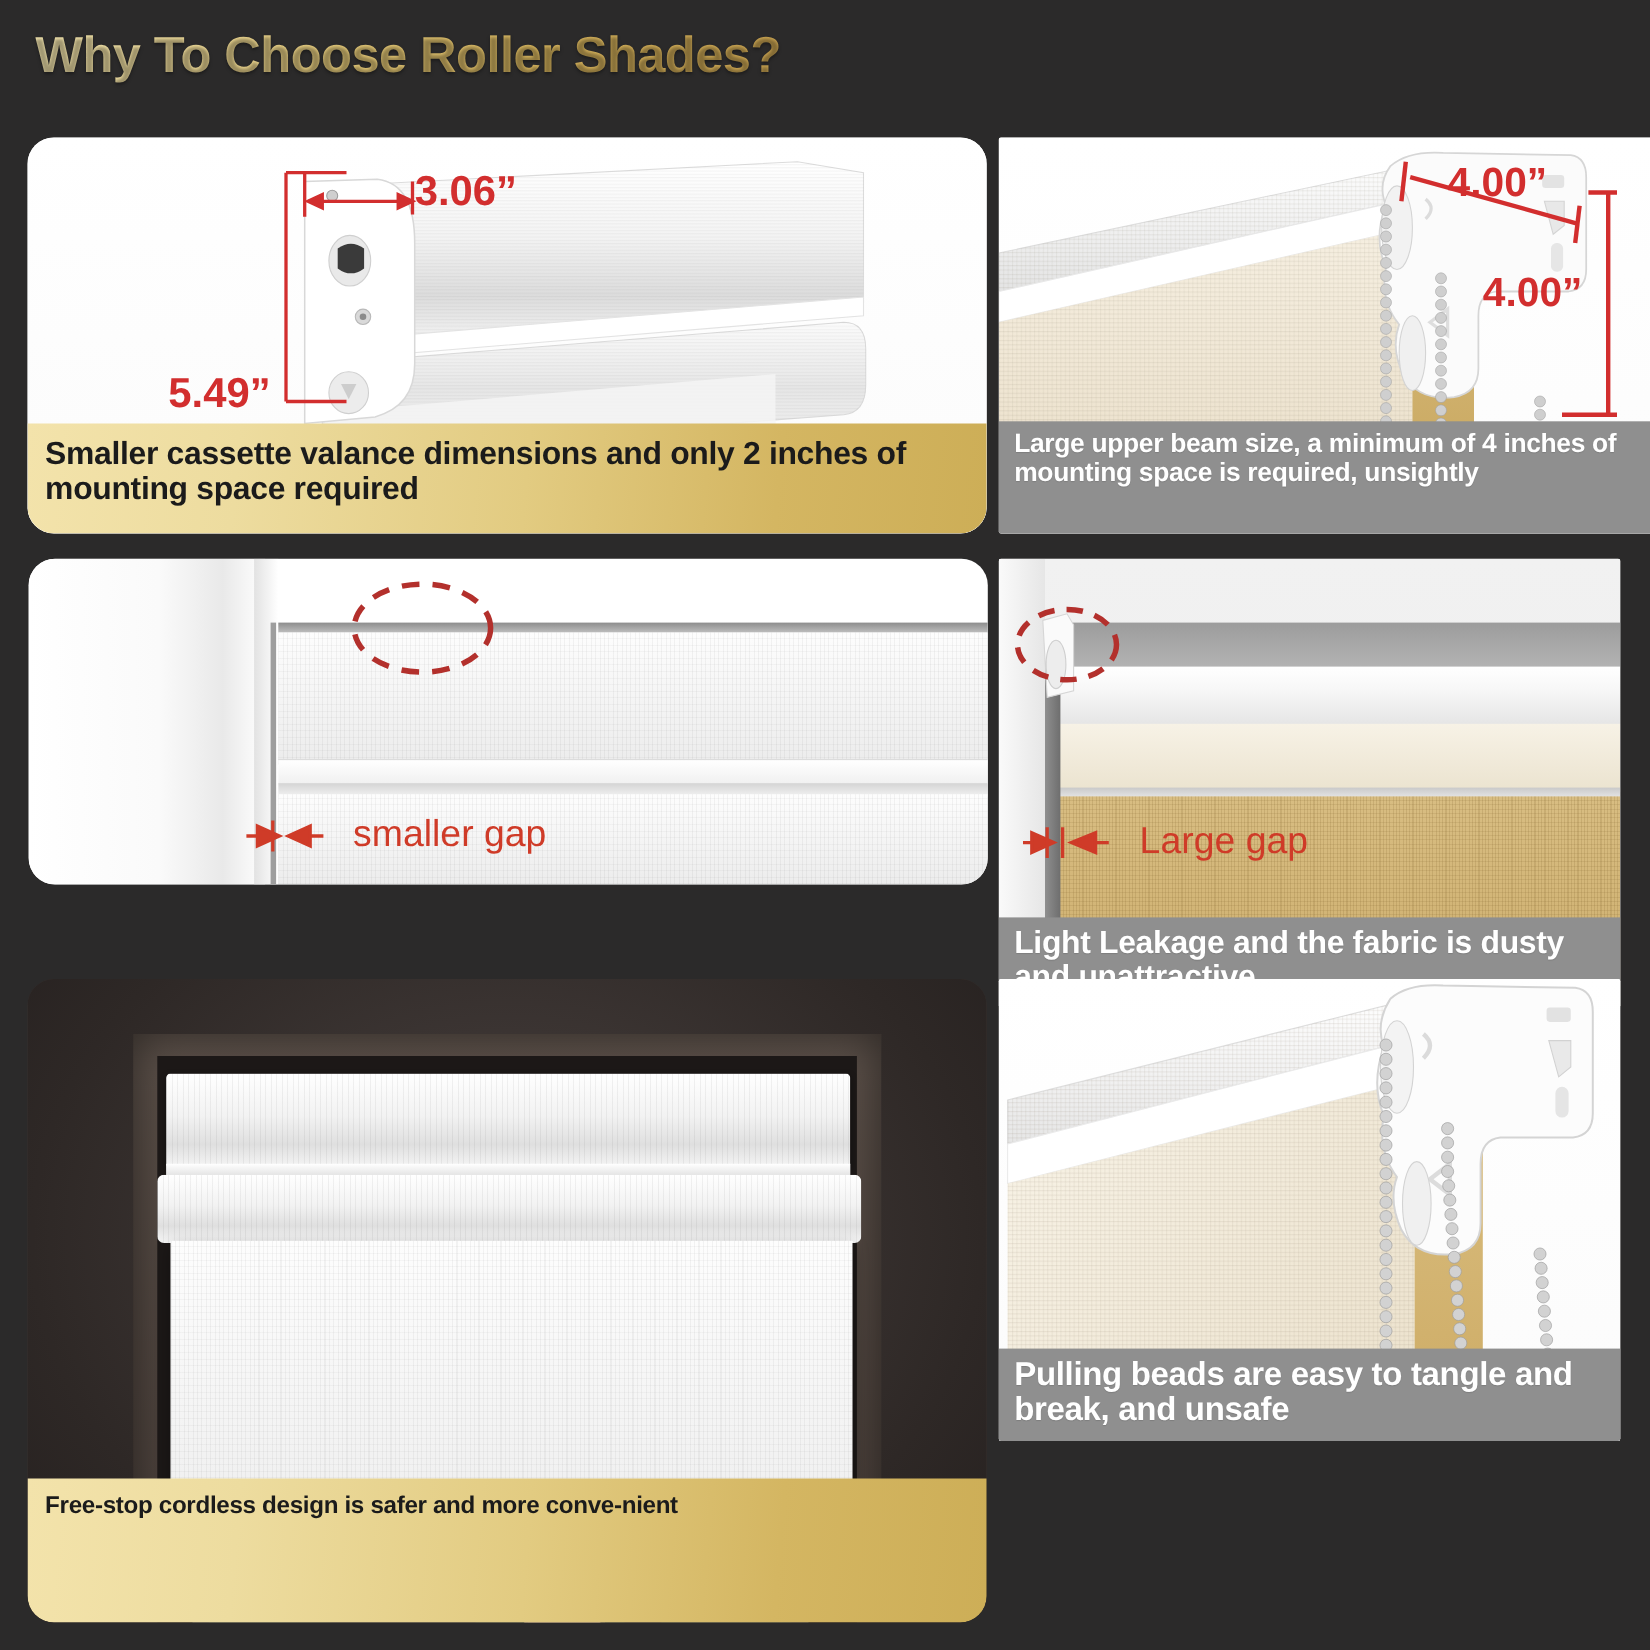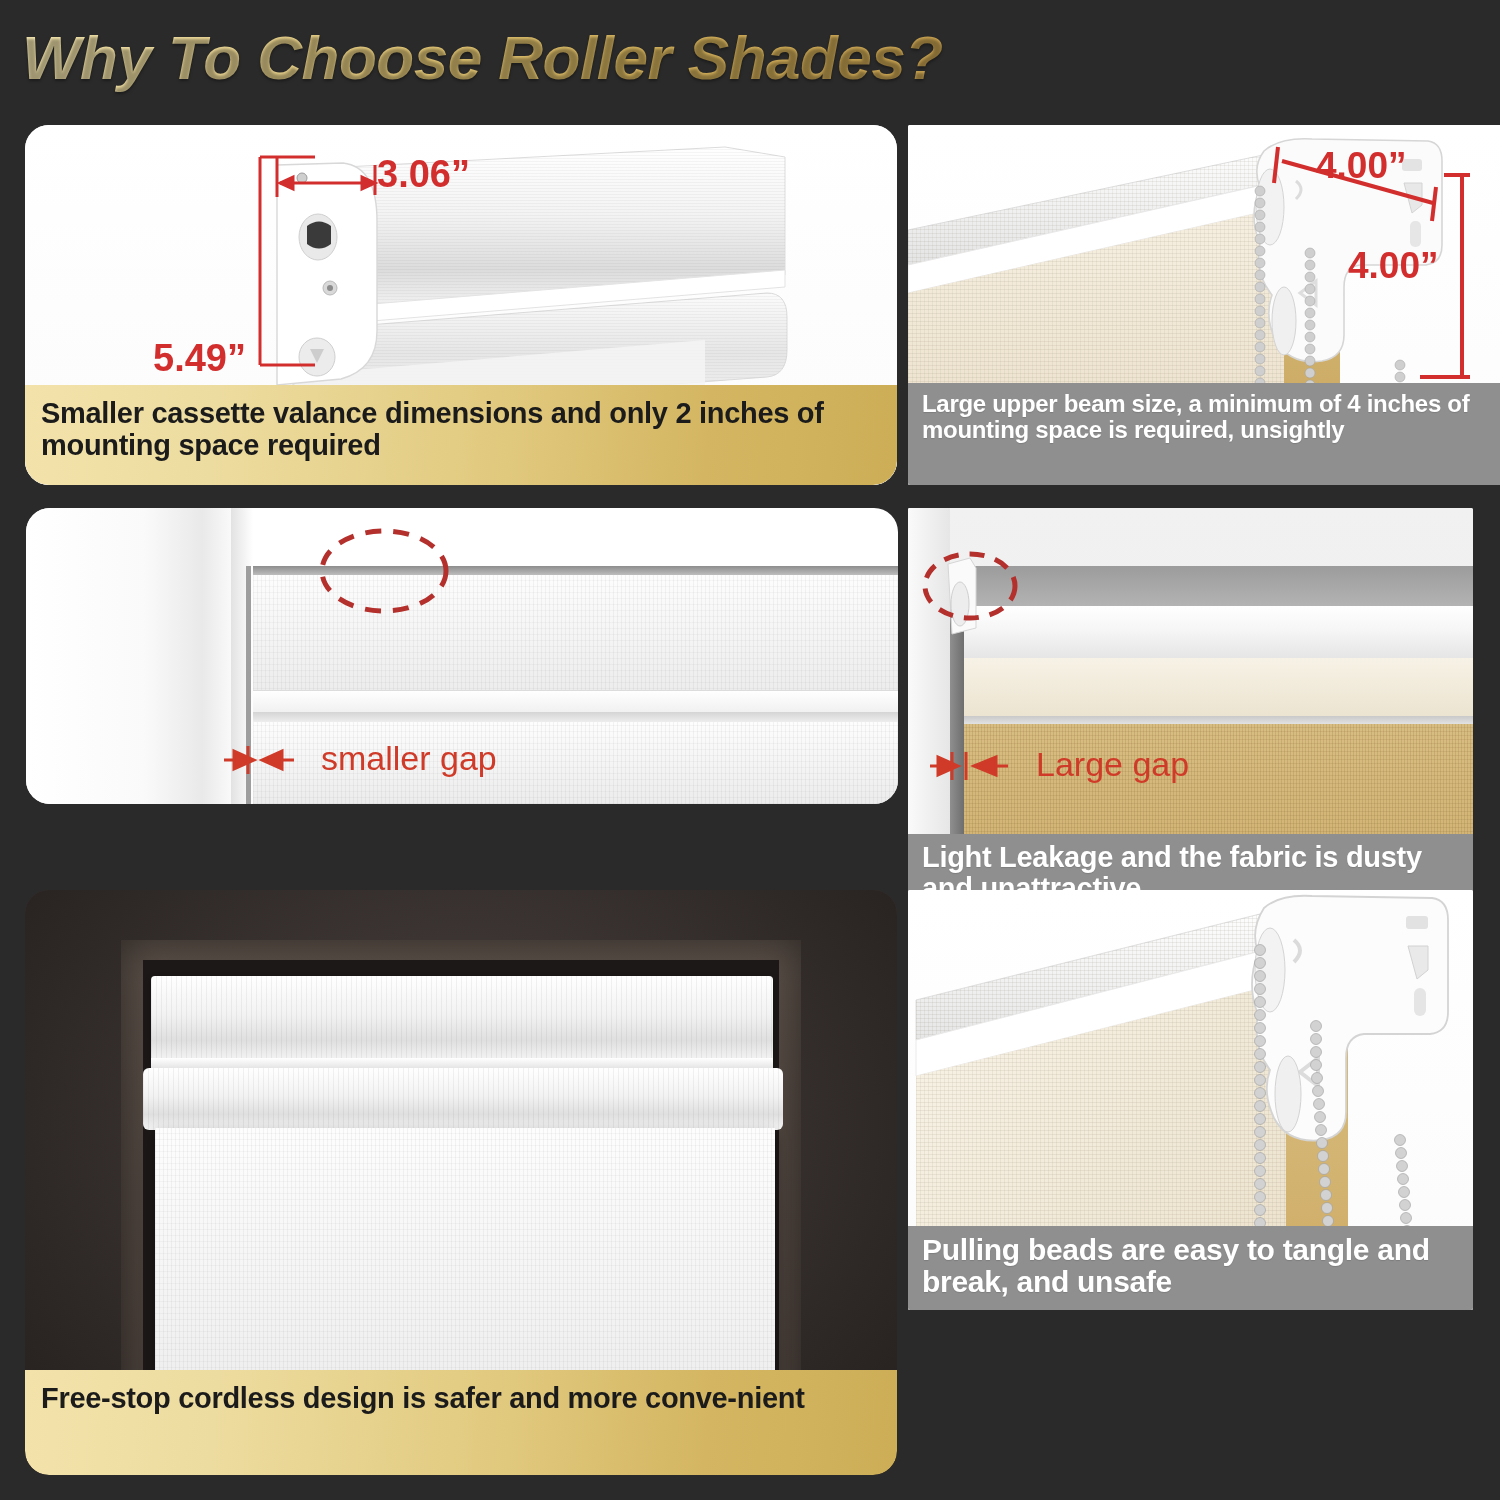--- a/index.html
+++ b/index.html
@@ -6,29 +6,28 @@
   body{
     width:1500px;height:1500px;
     background:#2b2a2a;
     font-family:"Liberation Sans",sans-serif;
     overflow:hidden;
     position:relative;
   }
 
   
   #page-title{
-    position:absolute;left:22px;top:22px;
-    font-size:62px;font-weight:bold;
+    position:absolute;left:32px;top:22px;
+    font-size:46px;font-weight:bold;
     letter-spacing:-0.5px;
     background:linear-gradient(100deg,#f5e7b0 0%,#efdc9c 18%,#e3c878 42%,#d4b25c 68%,#c8a250 100%);
     -webkit-background-clip:text;background-clip:text;
     -webkit-text-fill-color:transparent;color:transparent;
     white-space:nowrap;
     text-shadow:0 2px 3px rgba(0,0,0,.35);
-    font-style:italic;
   }
 
   
   .panel{position:absolute;overflow:hidden;}
   .photo{position:absolute;inset:0;overflow:hidden;}
 
   
   .p-left{border-radius:24px;}
   .p-right{border-radius:2px;}
 
@@ -402,21 +401,21 @@
         <path d="M452,585 L452,556 Q452,540 462,534 Q470,530 474,538 L478,546
                  Q480,528 490,528 Q500,528 500,542 L500,550
                  Q506,534 514,536 Q522,539 519,552 L516,562
                  Q524,552 530,558 Q536,565 528,576 L520,585 Z"></path>
         <path d="M468,540 q6,-10 10,0" fill="none" stroke="#d8a88e"></path>
       </g>
       <rect x="455" y="578" width="70" height="7" fill="#e9bfa5" opacity=".7"></rect>
     </svg>
   </div>
 
-  <div class="cap cap-gold" style="height:105px;font-size:29px;">
+  <div class="cap cap-gold" style="height:131px;font-size:22px;">
     <span>Free-stop cordless design is safer and more conve-nient</span>
   </div>
 </div>
 
 <div class="panel p-right" style="left:908px;top:890px;width:565px;height:420px;background:#ffffff;">
 
   <div class="photo" style="background:linear-gradient(180deg,#ffffff,#fbfbfb);">
     <svg width="565" height="540" aria-hidden="true">
       <defs>
         <linearGradient id="wt6" x1="0" y1="0" x2="0" y2="1">

